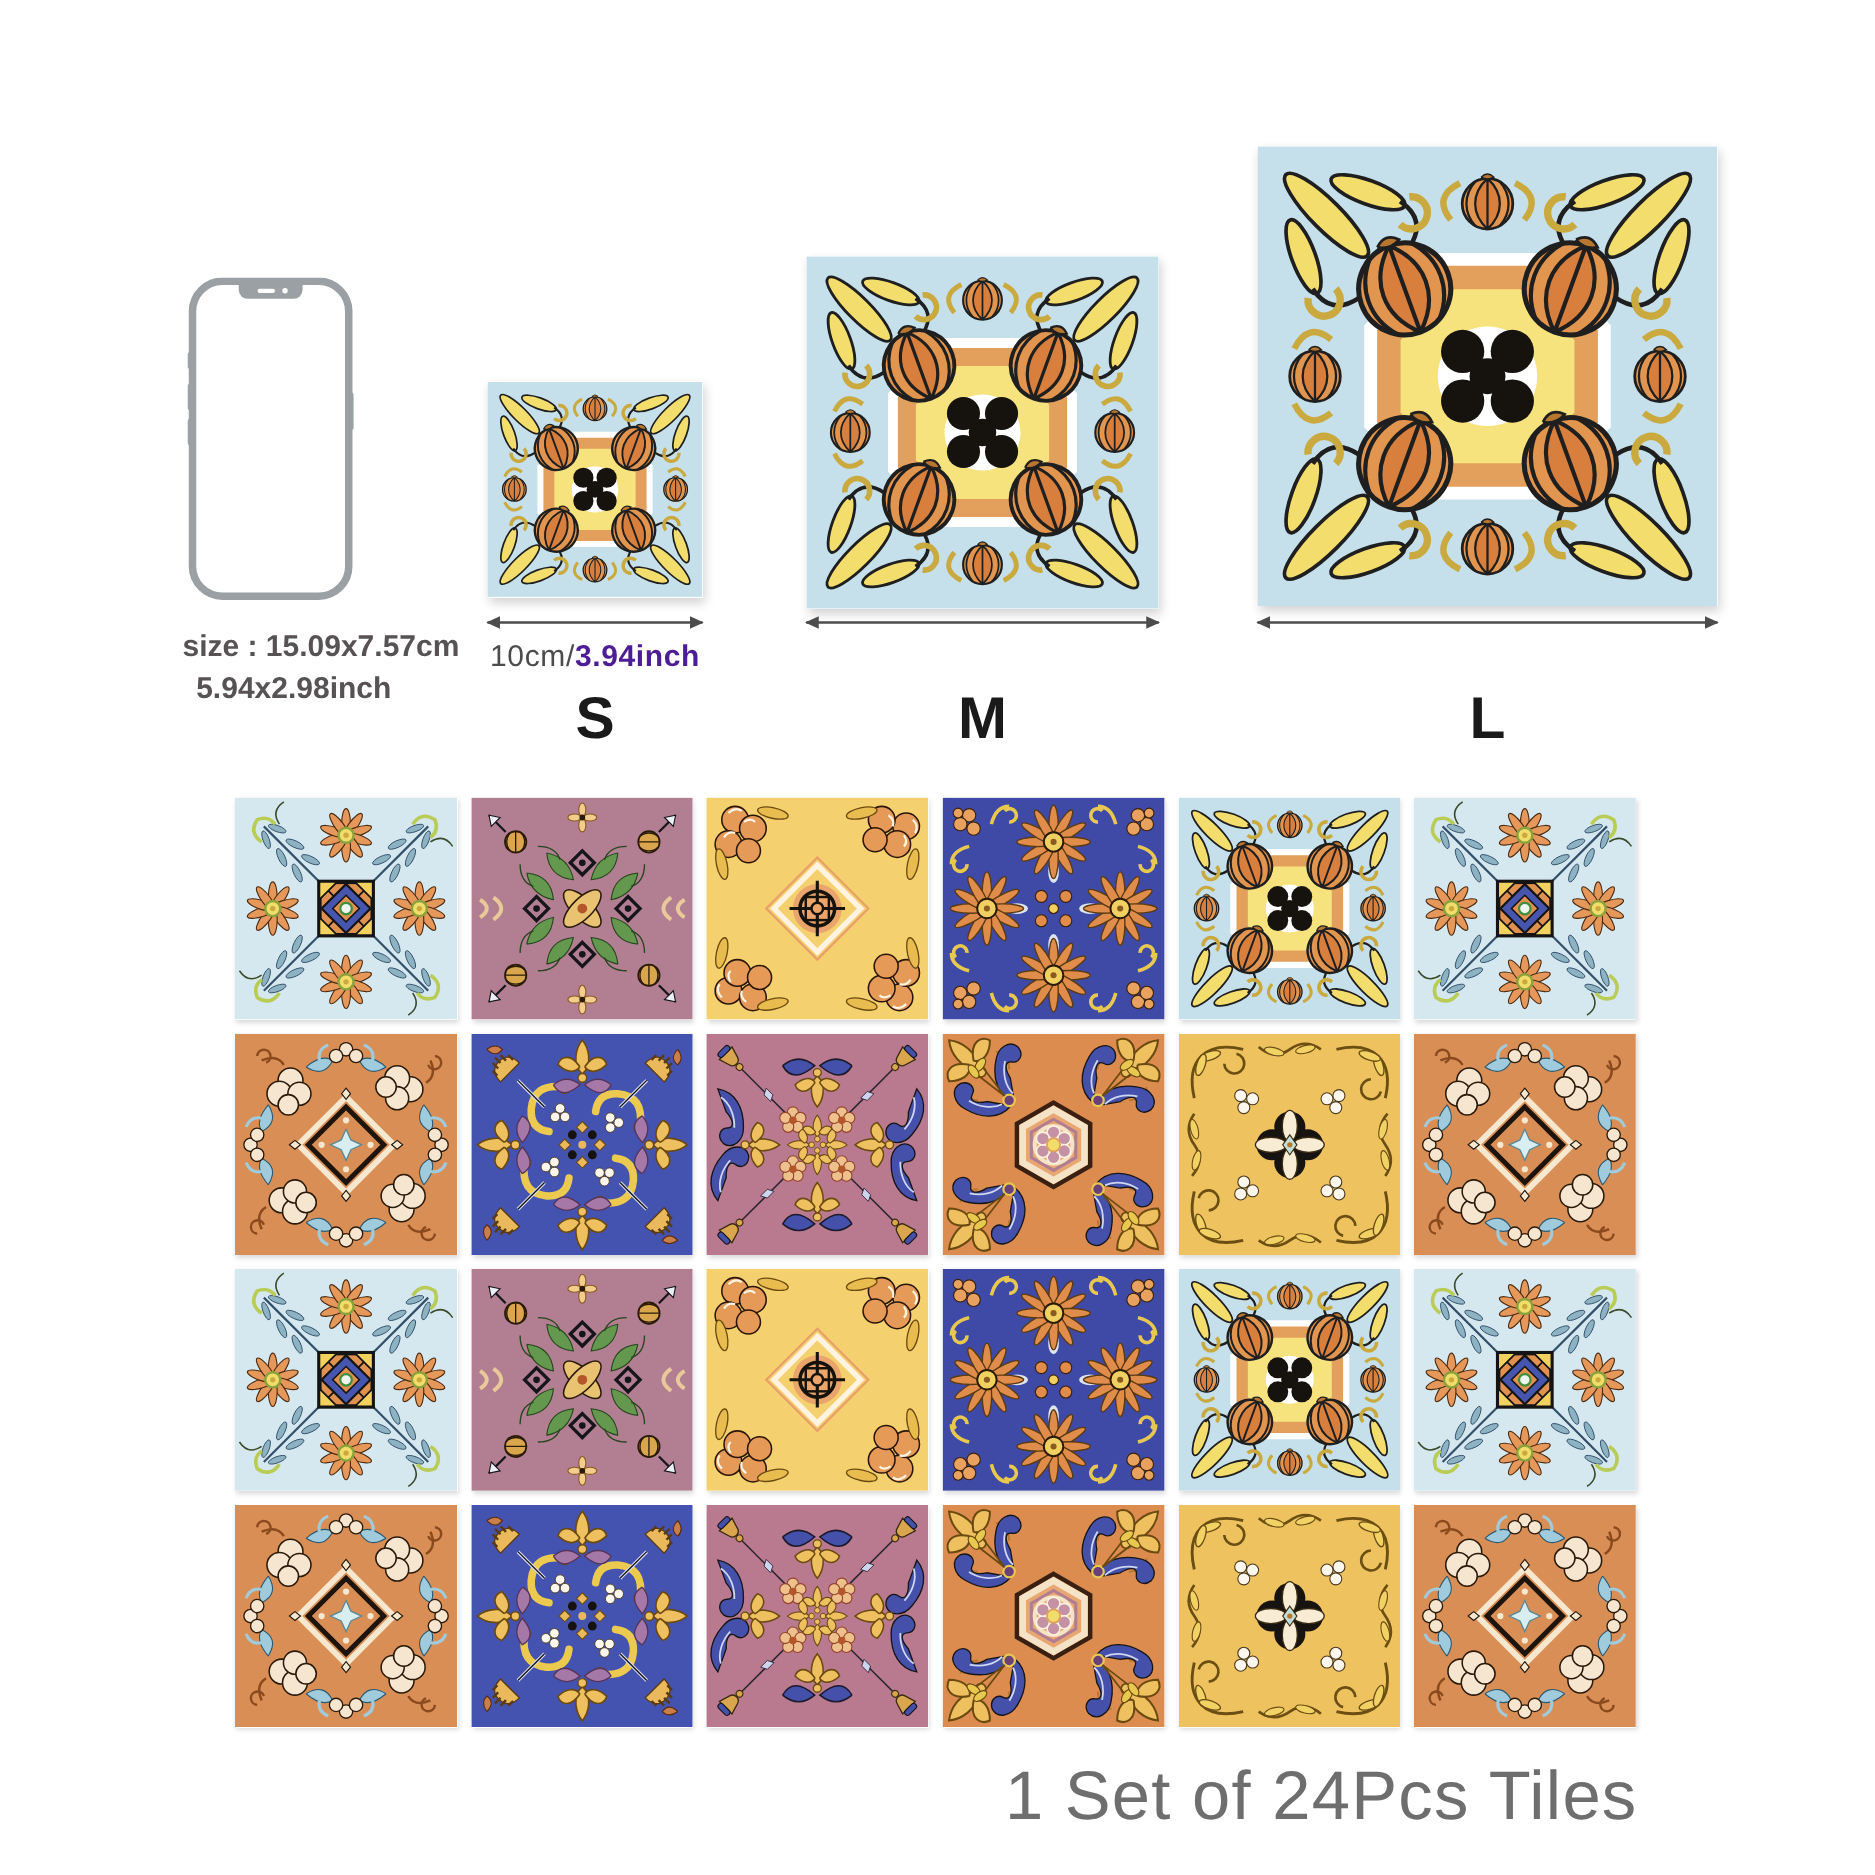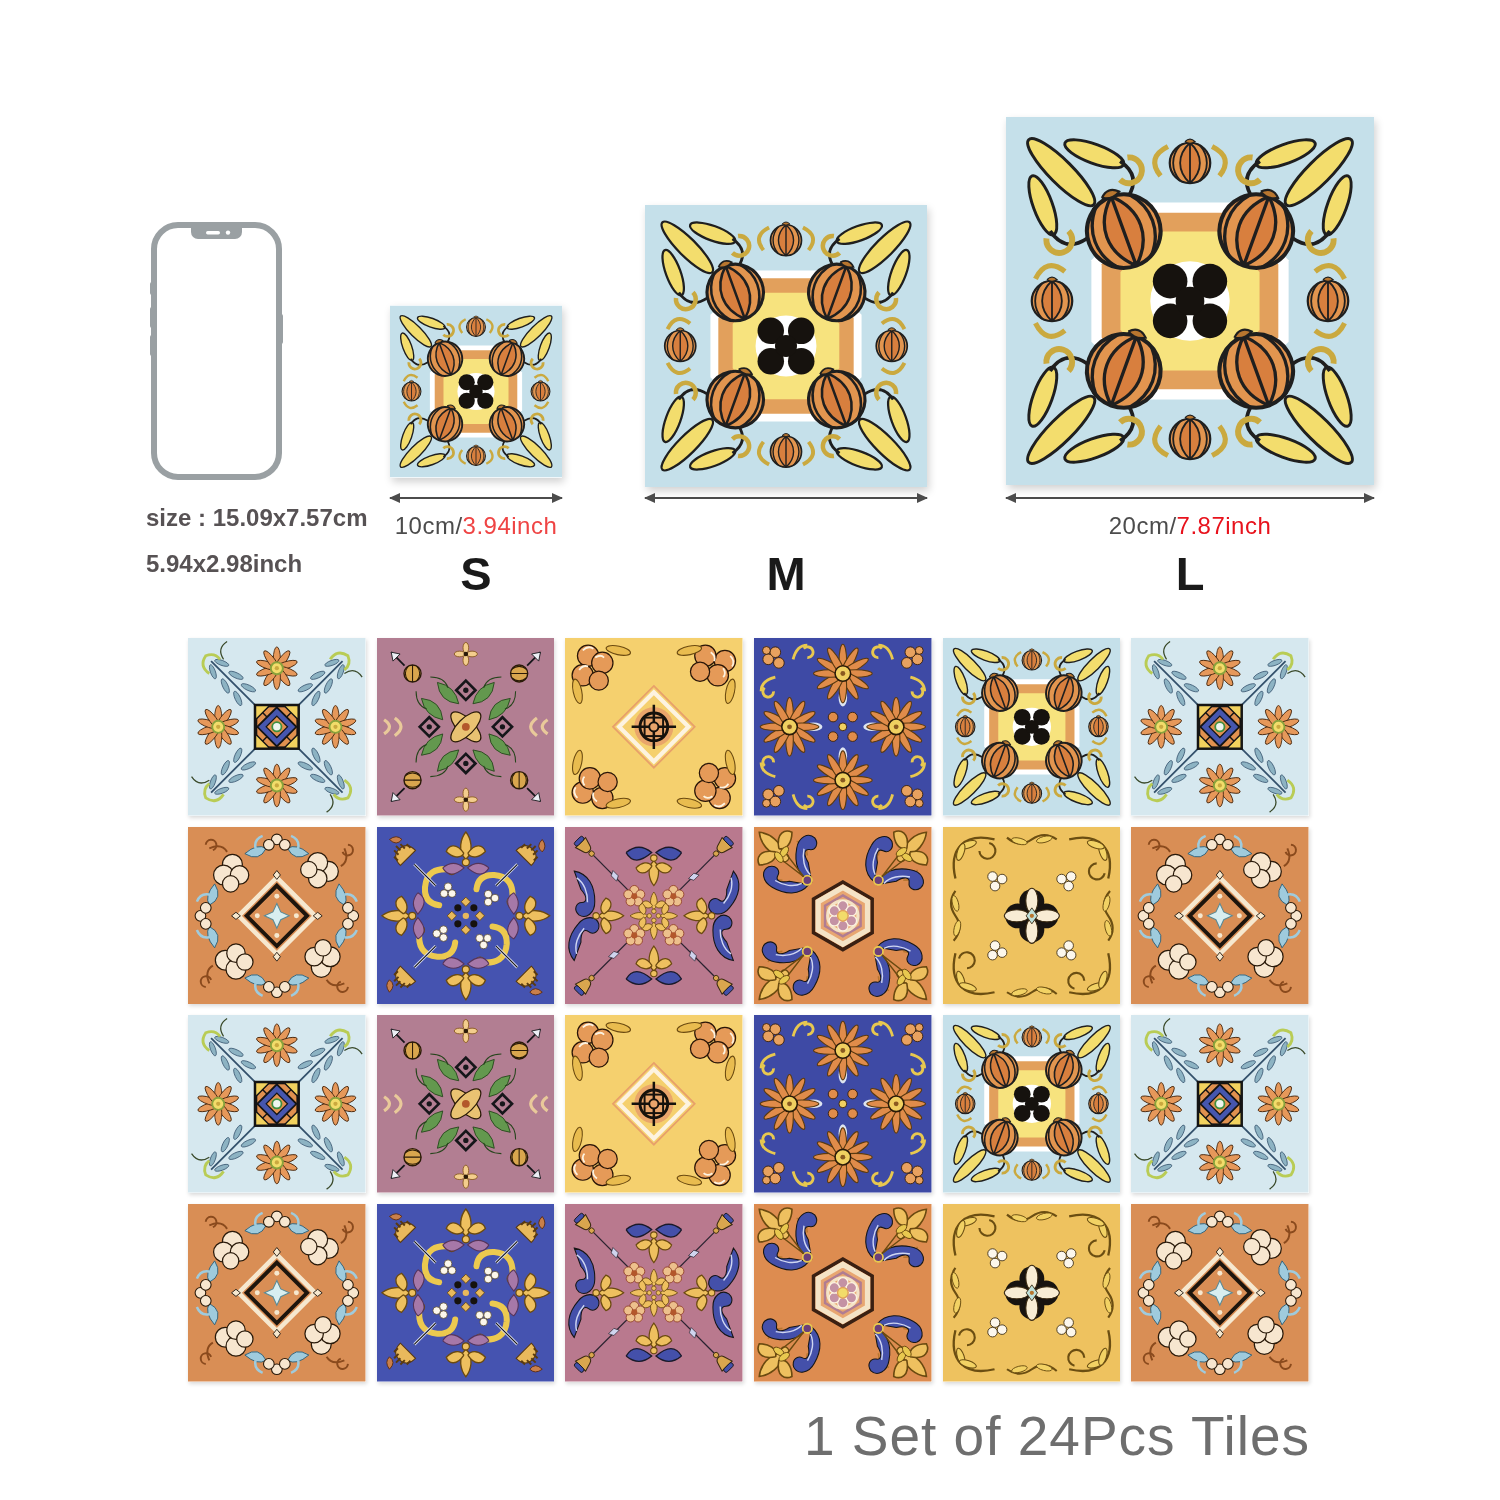--- a/index.html
+++ b/index.html
@@ -3,21 +3,21 @@
 <meta charset="utf-8">
 <style>
   html,body{margin:0;padding:0;background:#fff;}
   #stage{position:relative;width:1500px;height:1500px;background:#fff;overflow:hidden;
          font-family:"Liberation Sans",sans-serif;}
   
   #phone{position:absolute;left:150px;top:222px;width:133px;height:258px;}
   .phone-label{position:absolute;left:146px;width:178px;font-size:24px;font-weight:700;
                color:#575254;white-space:nowrap;}
   #psize1{top:504px;text-align:left;}
-  #psize2{top:550px;text-align:left;}
+  #psize2{top:537px;text-align:center;}
   
   .disp-tile{position:absolute;box-shadow:2px 4px 8px rgba(0,0,0,.18);}
   .disp-tile svg{display:block;width:100%;height:100%;}
   #tile-s{left:390px;top:305px;width:172px;height:173px;}
   #tile-m{left:645px;top:205px;width:282px;height:282px;}
   #tile-l{left:1006px;top:117px;width:368px;height:368px;}
   .arrow{position:absolute;height:0;border-top:2px solid #4c4c4c;}
   .arrow::before,.arrow::after{content:"";position:absolute;top:-6px;width:0;height:0;
       border-top:5px solid transparent;border-bottom:5px solid transparent;}
   .arrow::before{left:-1px;border-right:11px solid #4c4c4c;}
@@ -561,25 +561,21 @@
         <use class="disp-use" href="#tile-E" width="100" height="100"></use>
       </svg>
   </div>
 
   <div class="arrow" id="arrow-s"></div>
   <div class="arrow" id="arrow-m"></div>
   <div class="arrow" id="arrow-l"></div>
 
   <div class="dim" id="dim-s">
     <span class="cm" style="color: rgb(76, 76, 76);">10cm/</span>
-      <span class="inch" style="color: #ef4444;">3.94inch</span>
-  </div>
-  <div class="dim" id="dim-l">
-    <span class="cm" style="color: rgb(76, 76, 76);">20cm/</span>
-      <span class="inch" style="color: rgb(232, 18, 28);">7.87inch</span>
+      <span class="inch" style="color: #4c1d95; font-weight: bold;">3.94inch</span>
   </div>
 
   <div class="letter" id="letter-s" style="color: rgb(26, 26, 26);">S</div>
   <div class="letter" id="letter-m" style="color: rgb(26, 26, 26);">M</div>
   <div class="letter" id="letter-l" style="color: rgb(26, 26, 26);">L</div>
 
   <div id="grid">
       <div class="cell">
         <svg viewBox="0 0 100 100">
           <use href="#tile-A" width="100" height="100"></use>

